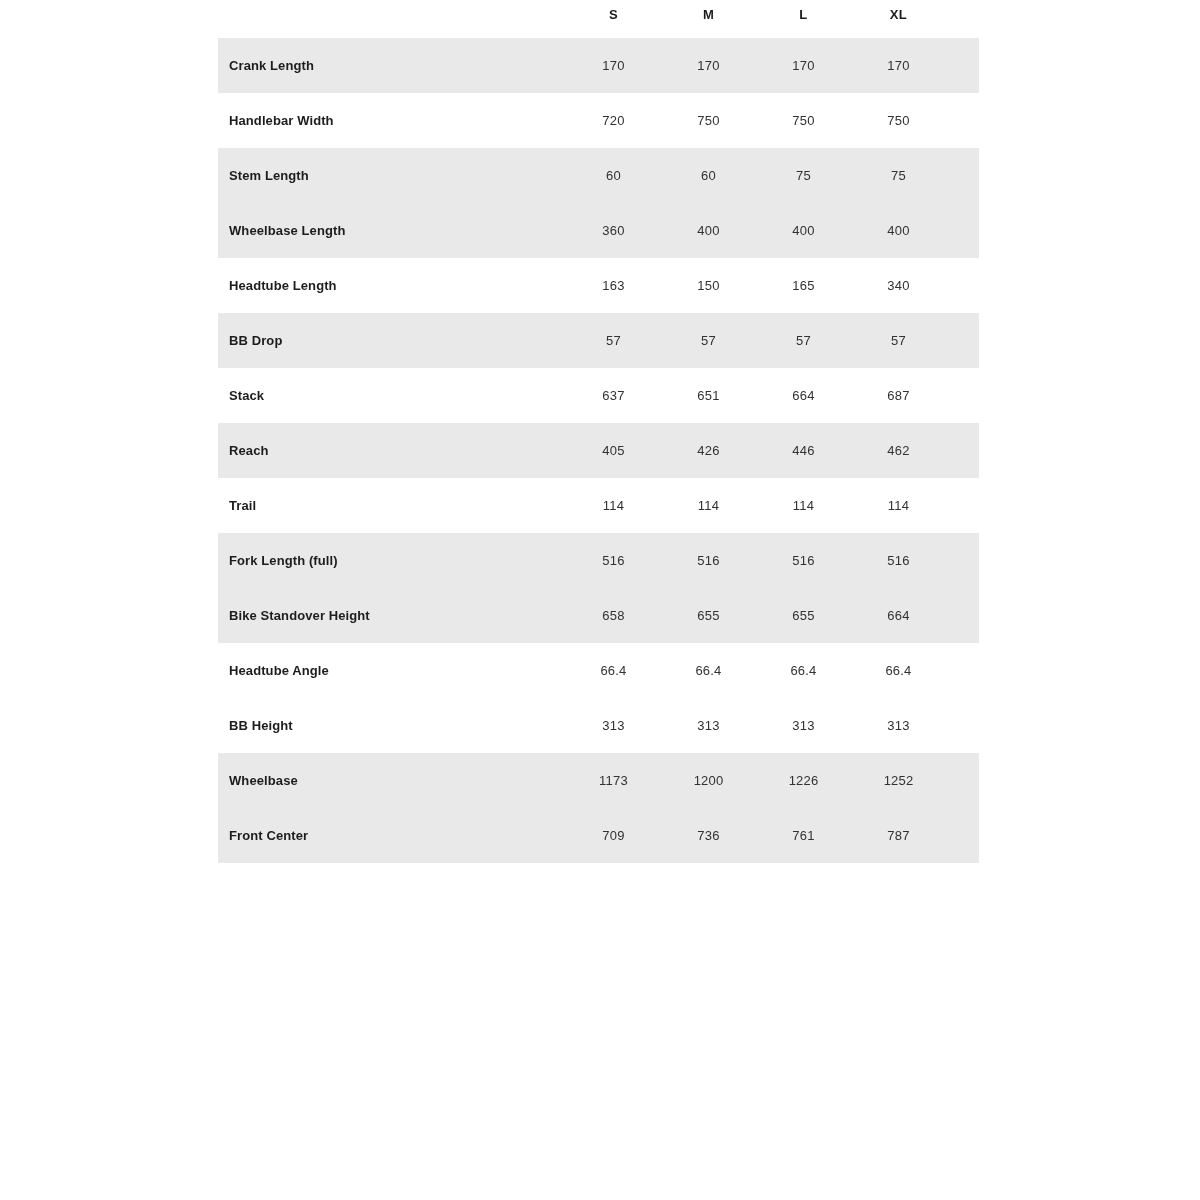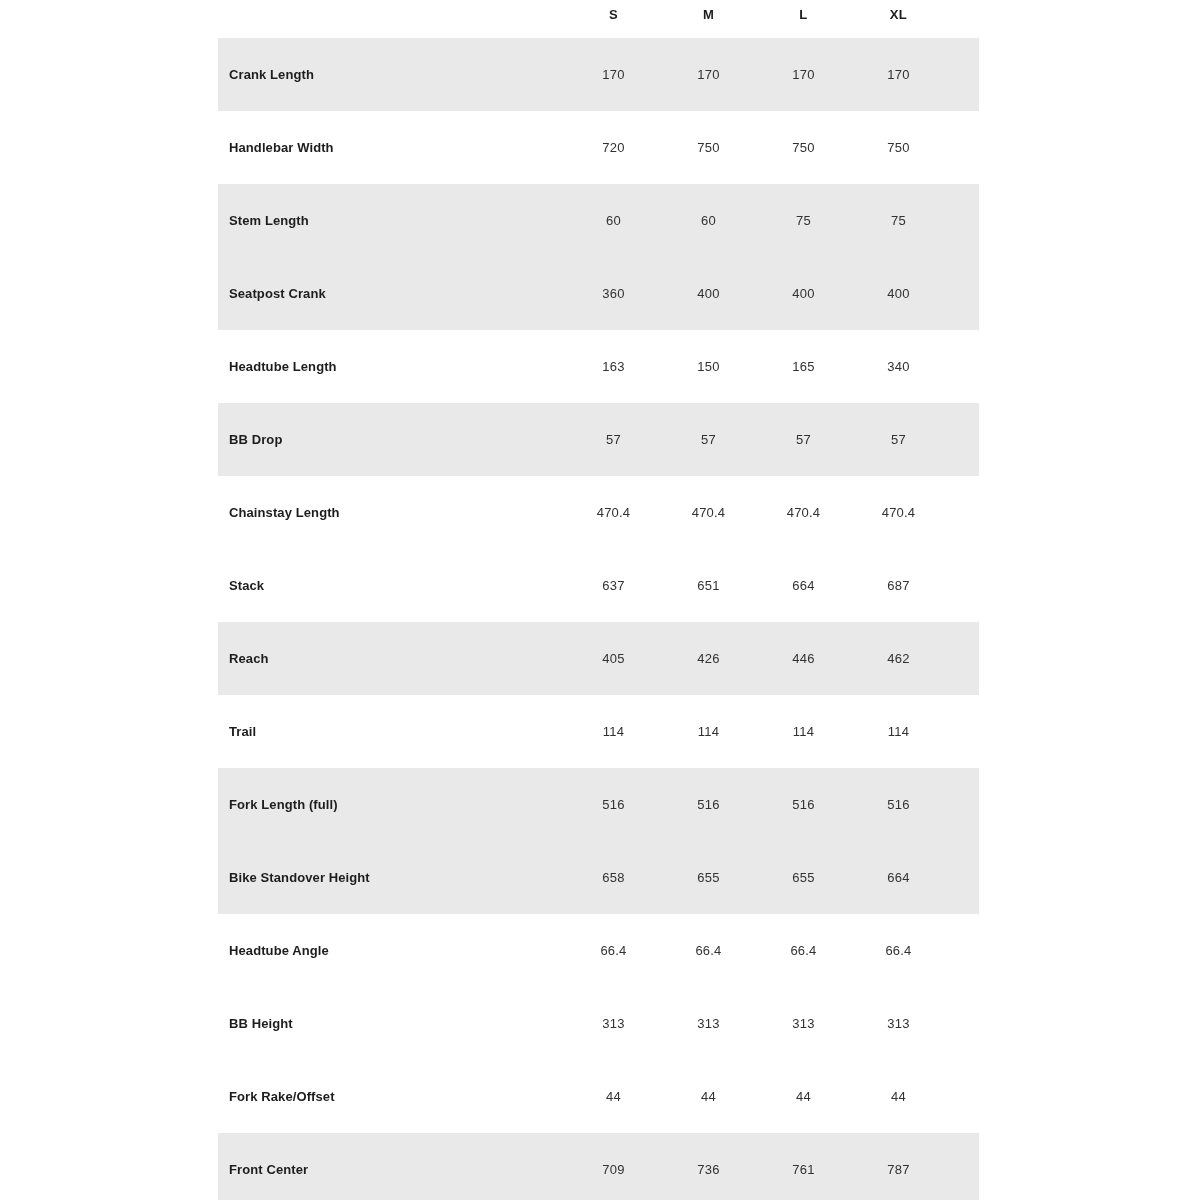--- a/index.html
+++ b/index.html
@@ -33,21 +33,21 @@
   thead tr { height: 38px; }
   thead th {
     vertical-align: top;
     padding-top: 7px;
     font-size: 13px;
     font-weight: 700;
     color: #1d1d1d;
     letter-spacing: 0.4px;
     text-align: center;
   }
-  tbody tr { height: 73px; }
+  tbody tr { height: 55px; }
   tbody tr.stripe { background: #e9e9e9; }
   td.label {
     text-align: left;
     padding-left: 11px;
     font-size: 13px;
     font-weight: 700;
     color: #1d1d1d;
     letter-spacing: 0.1px;
     white-space: nowrap;
   }
@@ -102,21 +102,21 @@
       </tr>
       <tr class="stripe">
         <td class="label">Stem Length</td>
         <td class="val">60</td>
         <td class="val">60</td>
         <td class="val">75</td>
         <td class="val">75</td>
         <td class="spacer"></td>
       </tr>
       <tr class="stripe">
-        <td class="label">Seatpost Crank</td>
+        <td class="label">Wheelbase Length</td>
         <td class="val">360</td>
         <td class="val">400</td>
         <td class="val">400</td>
         <td class="val">400</td>
         <td class="spacer"></td>
       </tr>
       <tr>
         <td class="label">Headtube Length</td>
         <td class="val">163</td>
         <td class="val">150</td>
@@ -126,28 +126,20 @@
       </tr>
       <tr class="stripe">
         <td class="label">BB Drop</td>
         <td class="val">57</td>
         <td class="val">57</td>
         <td class="val">57</td>
         <td class="val">57</td>
         <td class="spacer"></td>
       </tr>
       <tr>
-        <td class="label">Chainstay Length</td>
-        <td class="val">470.4</td>
-        <td class="val">470.4</td>
-        <td class="val">470.4</td>
-        <td class="val">470.4</td>
-        <td class="spacer"></td>
-      </tr>
-      <tr>
         <td class="label">Stack</td>
         <td class="val">637</td>
         <td class="val">651</td>
         <td class="val">664</td>
         <td class="val">687</td>
         <td class="spacer"></td>
       </tr>
       <tr class="stripe">
         <td class="label">Reach</td>
         <td class="val">405</td>
@@ -189,26 +181,26 @@
         <td class="spacer"></td>
       </tr>
       <tr>
         <td class="label">BB Height</td>
         <td class="val">313</td>
         <td class="val">313</td>
         <td class="val">313</td>
         <td class="val">313</td>
         <td class="spacer"></td>
       </tr>
-      <tr>
-        <td class="label">Fork Rake/Offset</td>
-        <td class="val">44</td>
-        <td class="val">44</td>
-        <td class="val">44</td>
-        <td class="val">44</td>
+      <tr class="stripe">
+        <td class="label">Wheelbase</td>
+        <td class="val">1173</td>
+        <td class="val">1200</td>
+        <td class="val">1226</td>
+        <td class="val">1252</td>
         <td class="spacer"></td>
       </tr>
       <tr class="stripe">
         <td class="label">Front Center</td>
         <td class="val">709</td>
         <td class="val">736</td>
         <td class="val">761</td>
         <td class="val">787</td>
         <td class="spacer"></td>
       </tr>

